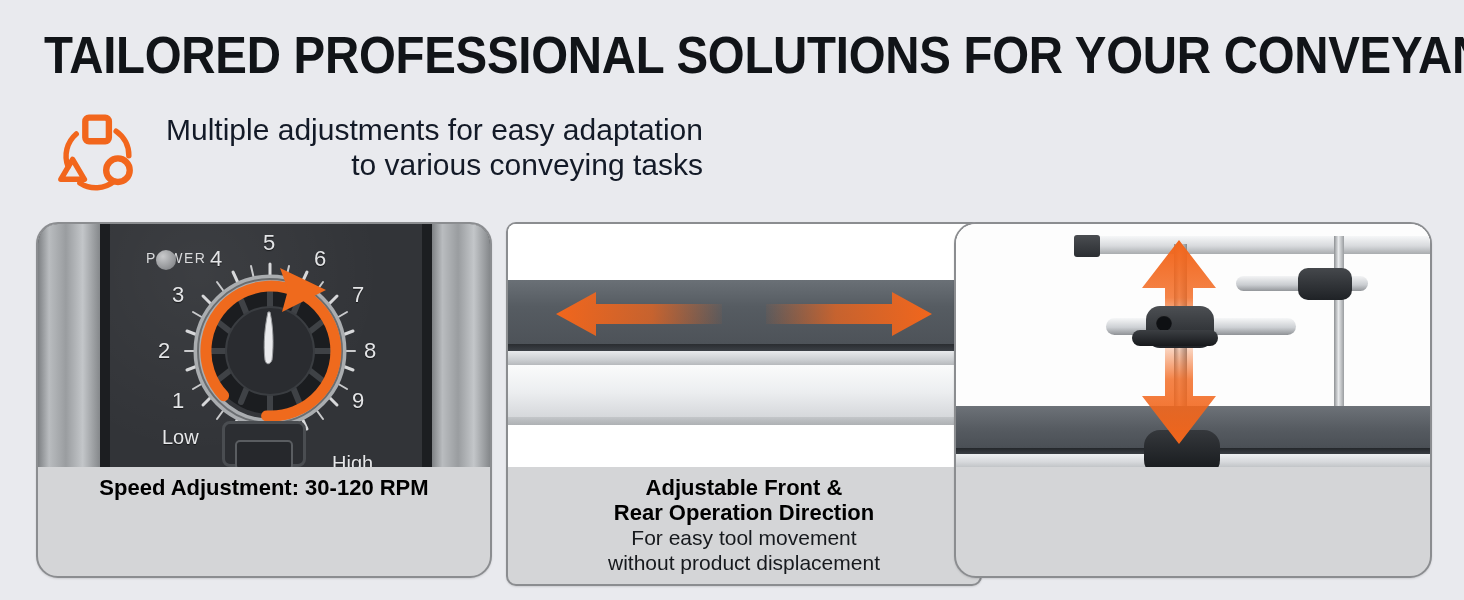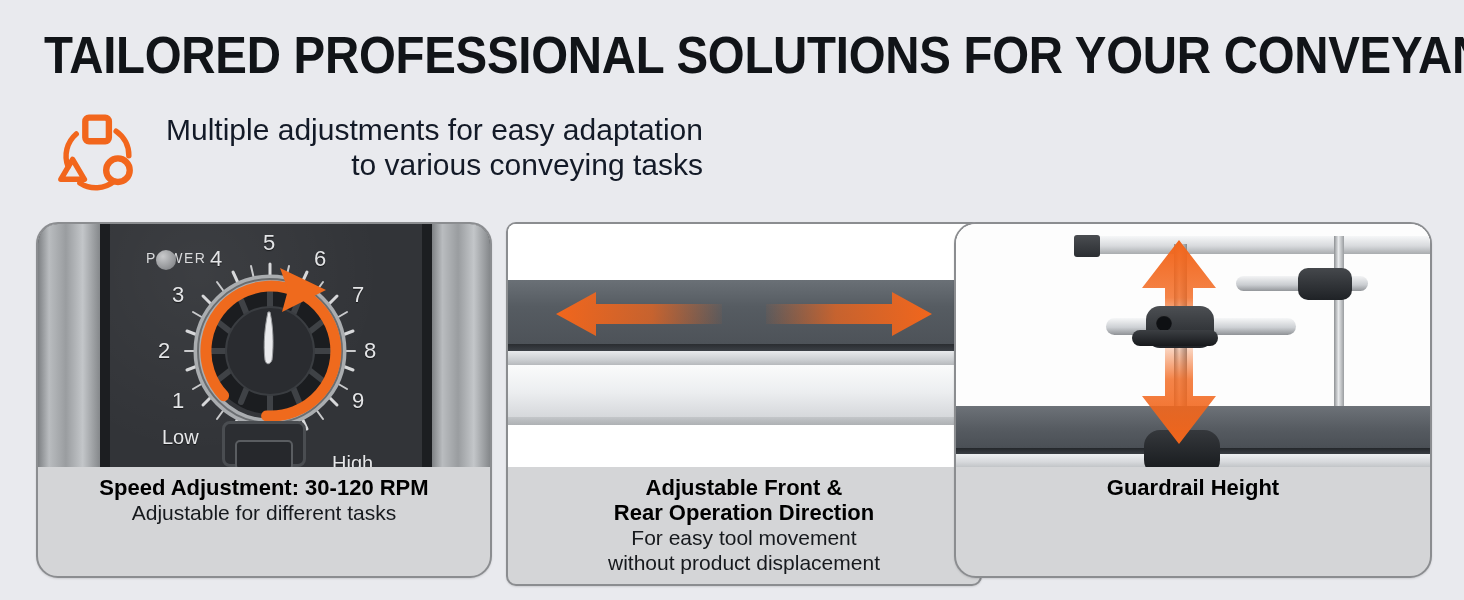--- a/index.html
+++ b/index.html
@@ -288,21 +288,20 @@
           <span class="dial-word" style="left:6px;top:192px;">Low</span>
           <span class="dial-word" style="left:176px;top:192px;margin-top:26px;">High</span>
           <span class="dial-word" style="left:92px;top:204px;">RUN</span>
         </div>
 
         <div class="run-btn"></div>
       </div>
     </div>
     <div class="card-cap">
       <div class="cap-title">Speed Adjustment: 30-120 RPM</div>
-      <div class="cap-sub">Adjustable for different tasks</div>
     </div>
   </div>
 
   <div class="card" id="card-2">
     <div class="card-media">
       <div class="belt-stage">
         <div class="belt-top"></div>
         <div class="belt-edge"></div>
         <div class="belt-frame"></div>
         <div class="belt-body"></div>
@@ -381,17 +380,16 @@
             <path d="M37 108 L74 60 L51 60 L51 0 L23 0 L23 60 L0 60 Z" fill="url(#gd)"></path>
           </svg>
         </span>
 
         <div class="rail-center-bar"></div>
         <div class="clamp-center"></div>
         <div class="clamp-lever"></div>
       </div>
     </div>
     <div class="card-cap">
-      <div class="cap-title">Guardrail Height</div>
     </div>
   </div>
 
 </div>
 
 </body></html>

